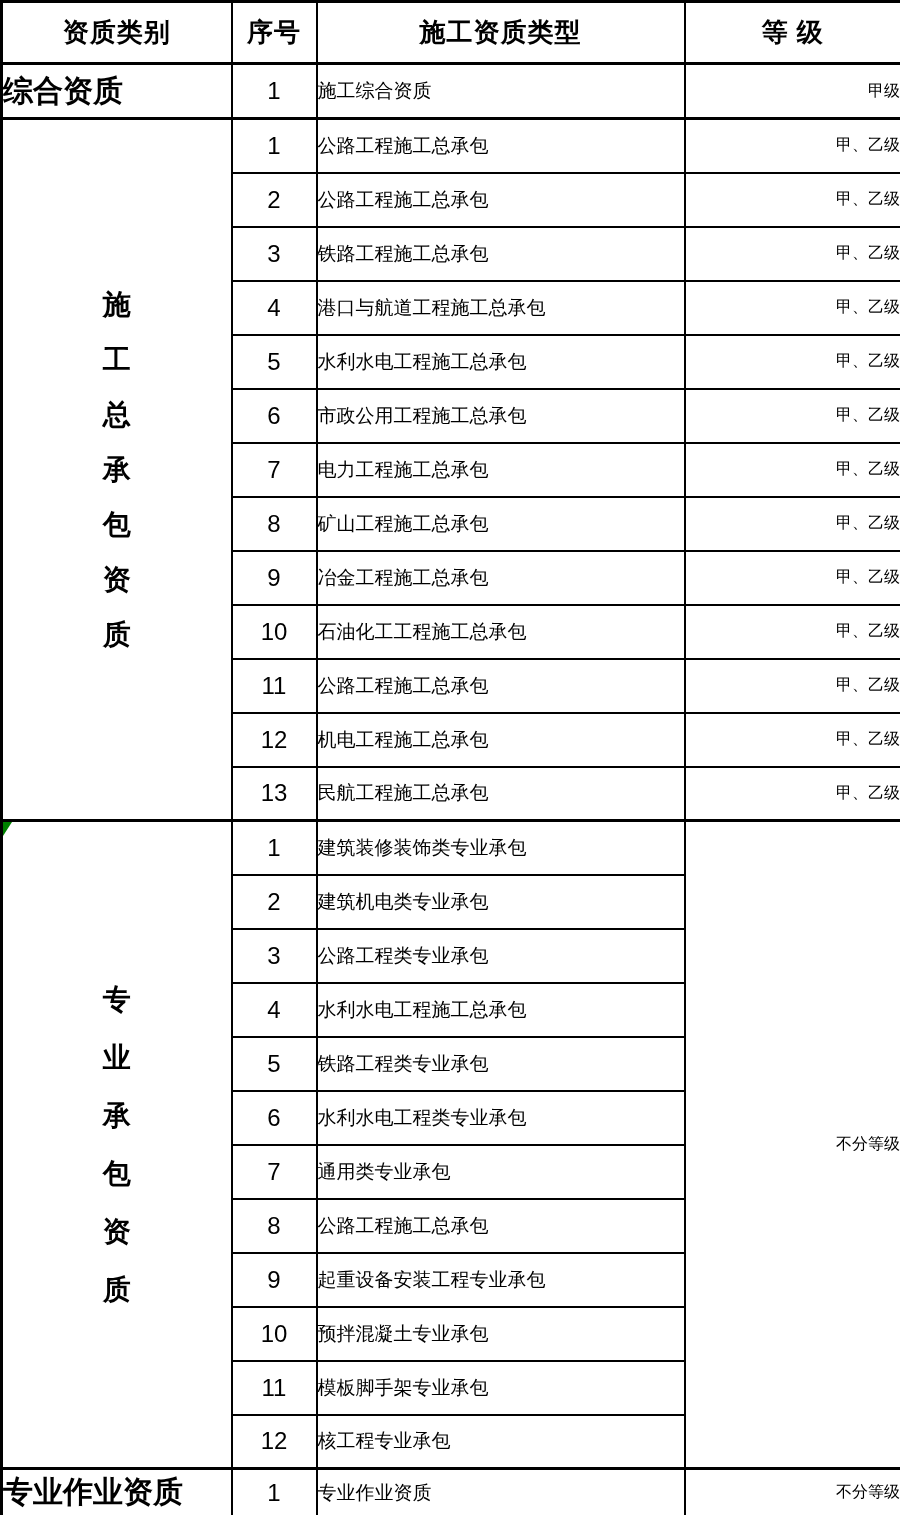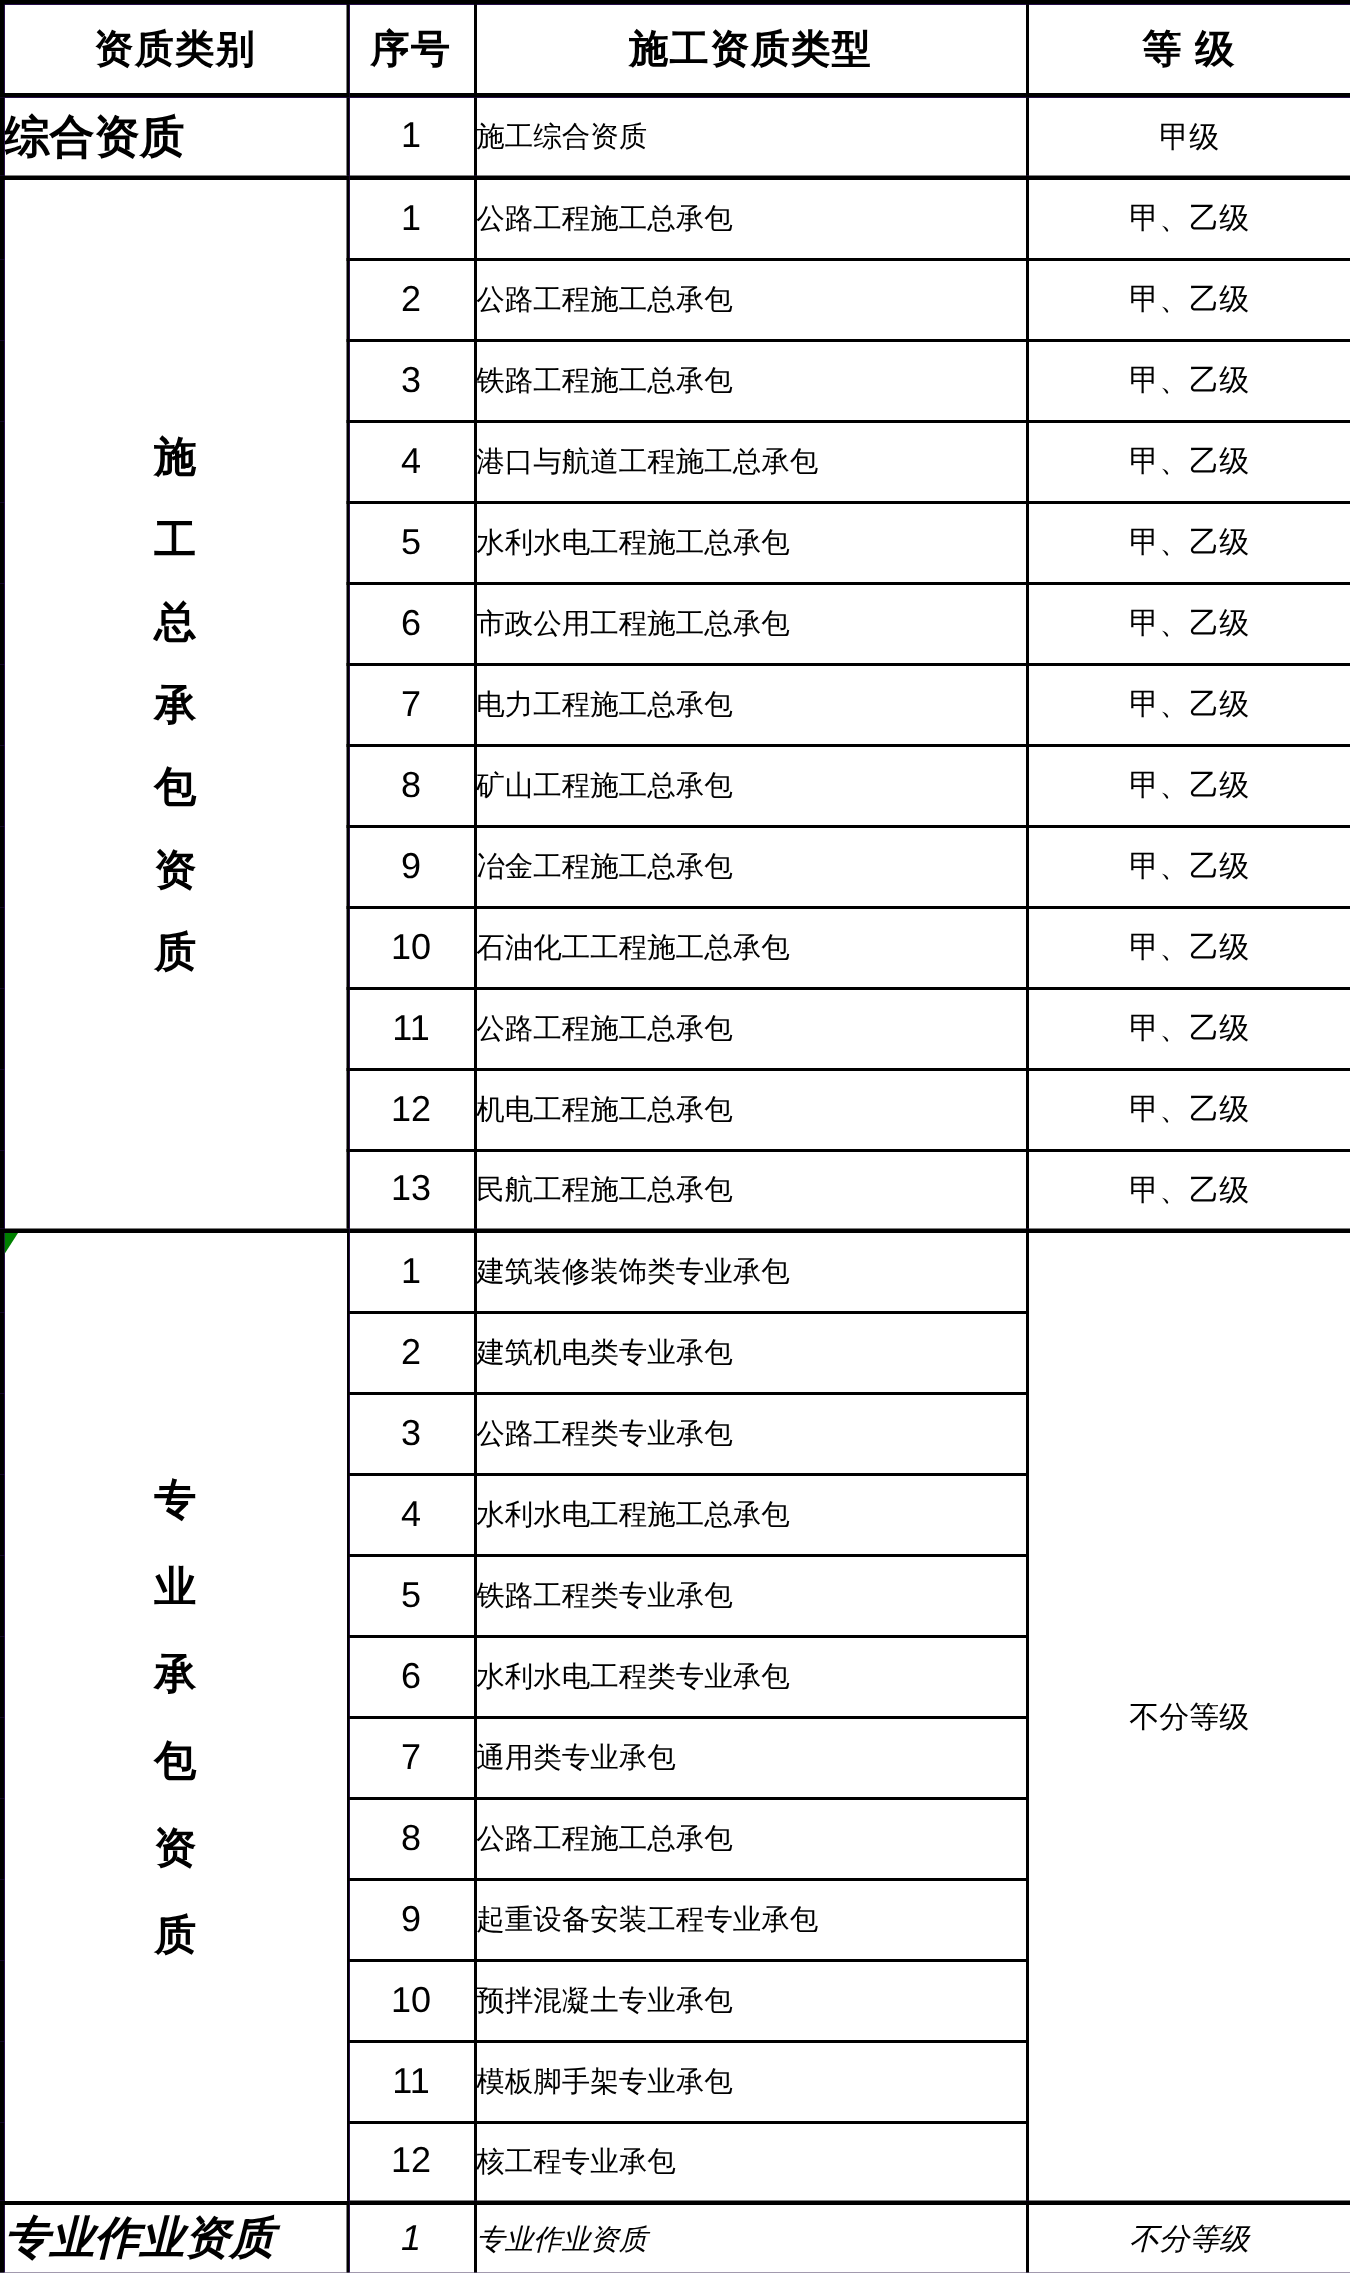--- a/index.html
+++ b/index.html
@@ -1,21 +1,21 @@
 <!DOCTYPE html>
 <html><head>
 <meta charset="utf-8">
 <style>
   html, body { margin: 0; padding: 0; background: #ffffff; }
   body {
     font-family: "Liberation Sans", sans-serif;
     color: #000;
     width: 900px;
   }
-  .page { width: 900px; height: 1515px; background: #4c1d95; position: relative; }
+  .page { width: 900px; height: 1515px; background: #a16207; position: relative; }
 
   table.qual {
     border-collapse: collapse;
     table-layout: fixed;
     width: 900px;
     height: 1515px;
   }
   table.qual col.c1 { width: 230px; }
   table.qual col.c2 { width: 85px; }
   table.qual col.c3 { width: 368px; }
@@ -27,21 +27,21 @@
     background: #fff;
     overflow: hidden;
   }
   
   table.qual { border: 3px solid #000; }
   tr.sep > th, tr.sep > td { border-top-width: 3px; }
 
   tr.h-header  { height: 62px; }
   tr.h-row1    { height: 55px; }
   tr.h-std     { height: 54px; }
-  tr.h-last    { height: 48px; font-style: italic; }
+  tr.h-last    { height: 48px; }
 
   th.hdr {
     font-size: 26px;
     font-weight: bold;
     text-align: center;
     vertical-align: middle;
     letter-spacing: 1px;
   }
   td.cat {
     font-weight: bold;
@@ -66,23 +66,23 @@
     font-size: 24px;
     font-weight: normal;
   }
   td.type {
     text-align: left;
     vertical-align: middle;
     font-size: 19px;
     padding-left: 4px;
   }
   td.grade {
-    text-align: center;
-    vertical-align: middle;
-    font-size: 20px;
+    text-align: right;
+    vertical-align: middle;
+    font-size: 16px;
     padding-left: 8px;
   }
   td.rel { position: relative; }
   .corner-marker {
     position: absolute;
     top: 0;
     left: 0;
     width: 0;
     height: 0;
     border-top: 14px solid #008000;

